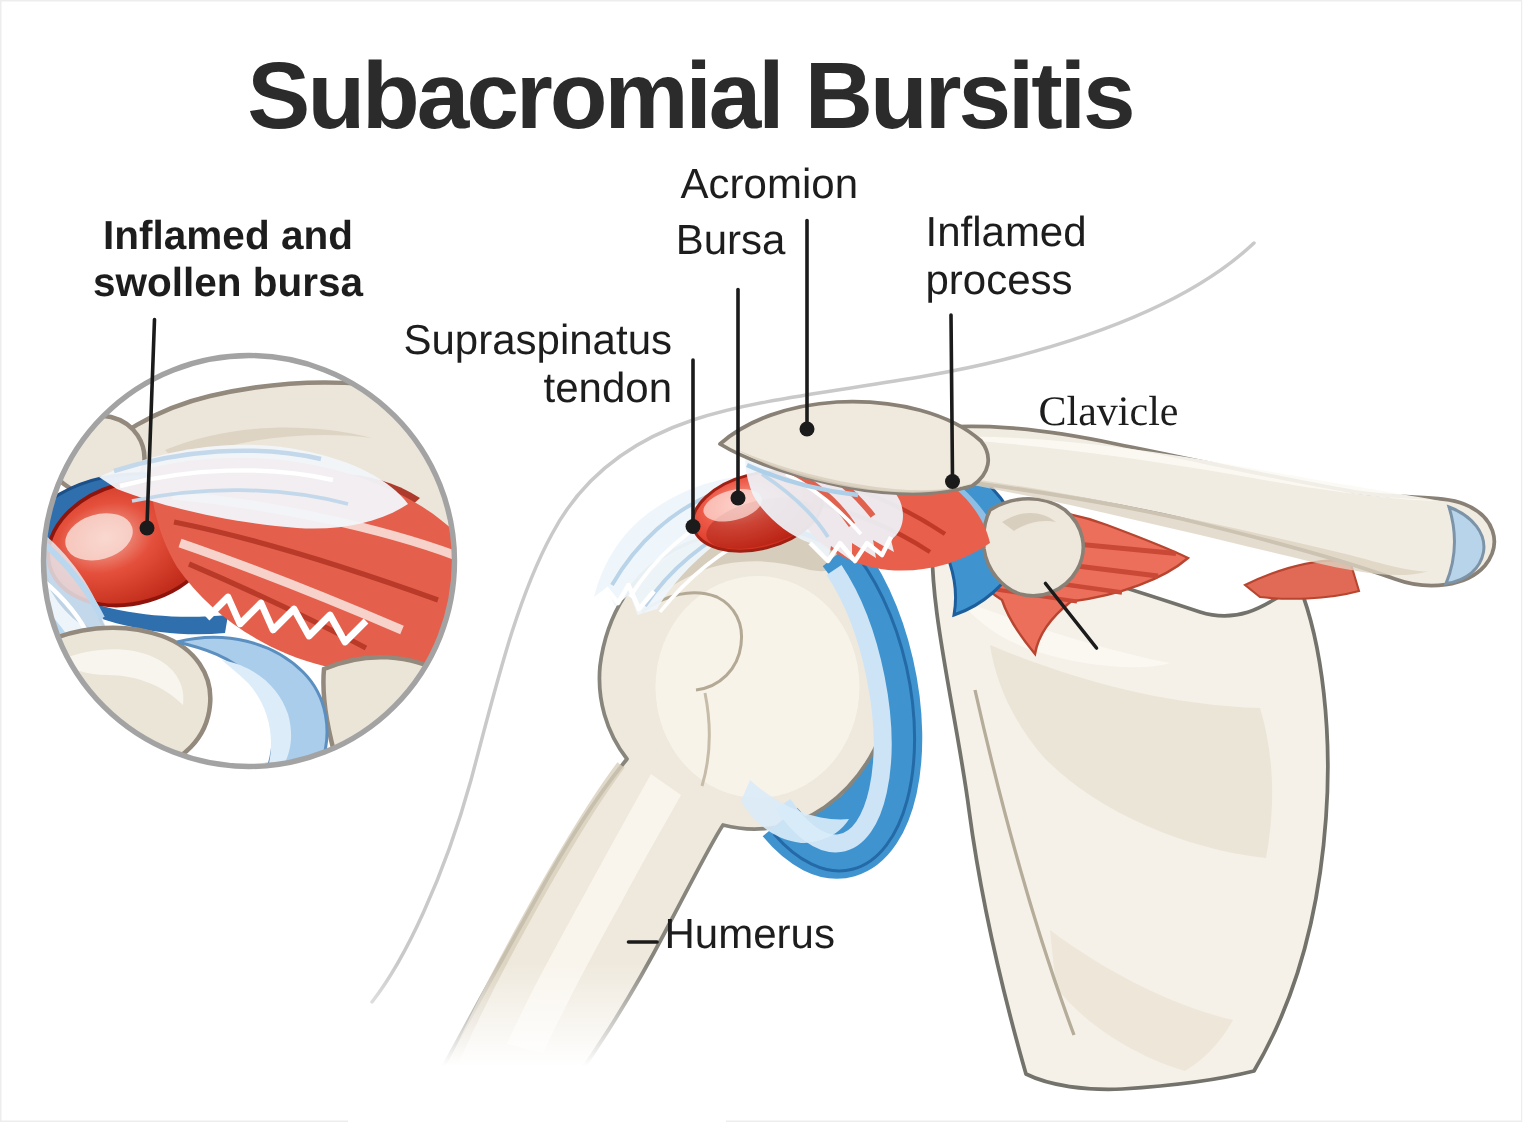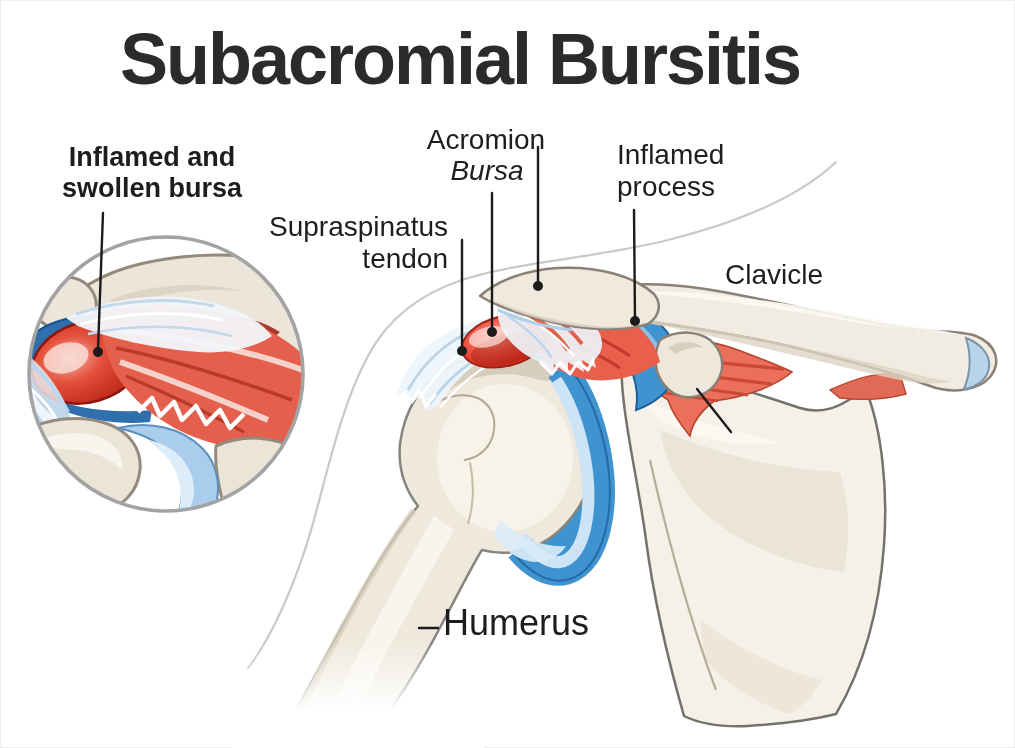--- a/index.html
+++ b/index.html
@@ -17,28 +17,28 @@
     color:#1d1d1d;
     font-size:28px;
     line-height:32px;
     white-space:normal;
   }
   .lbl.center{text-align:center;}
   .lbl.right{text-align:right;}
   .lbl.bold{font-weight:700;line-height:31px;font-size:27px;}
   .title{
     position:absolute;
-    left:110px;top:18px;width:700px;
+    left:110px;top:28px;width:700px;
     text-align:center;
-    font-size:72px;
+    font-size:63px;
     font-weight:700;
     letter-spacing:-2px;
     color:#2b2b2b;
   }
-  .humerus{font-size:36px;}
+  .humerus{font-size:28px;}
 </style>
 </head>
 <body>
 
 <div class="frame">
 
   <svg class="art" width="1015" height="748" viewBox="0 0 1015 748">
     <defs>
       <radialGradient id="bursaGrad" cx="0.40" cy="0.35" r="0.85">
         <stop offset="0" stop-color="#f7a99d"></stop>
@@ -287,23 +287,23 @@
       <path d="M 419 628 L 438 628" fill="none"></path>
     </g>
   </svg>
 
   <div class="title">Subacromial Bursitis</div>
 
   <div class="lbl bold center" style="left:44px;top:142px;width:216px;">Inflamed and swollen bursa</div>
 
   <div class="lbl right" style="left:240px;top:211px;width:208px;">Supraspinatus tendon</div>
 
-  <div class="lbl center" style="left:400px;top:124px;width:172px;">Acromion</div>
-
-  <div class="lbl center" style="left:427px;top:155px;width:120px;font-style:italic;">Bursa</div>
+  <div class="lbl center" style="left:400px;top:107px;width:172px;text-align:right;">Acromion</div>
+
+  <div class="lbl center" style="left:427px;top:144px;width:120px;">Bursa</div>
 
   <div class="lbl" style="left:617px;top:139px;width:150px;">Inflamed process</div>
 
-  <div class="lbl center" style="left:709px;top:259px;width:130px;">Clavicle</div>
+  <div class="lbl center" style="left:674px;top:259px;width:130px;font-family:Liberation Serif, serif;">Clavicle</div>
 
 
   <div class="lbl humerus" style="left:443px;top:607px;">Humerus</div>
 </div>
 
 </body></html>

